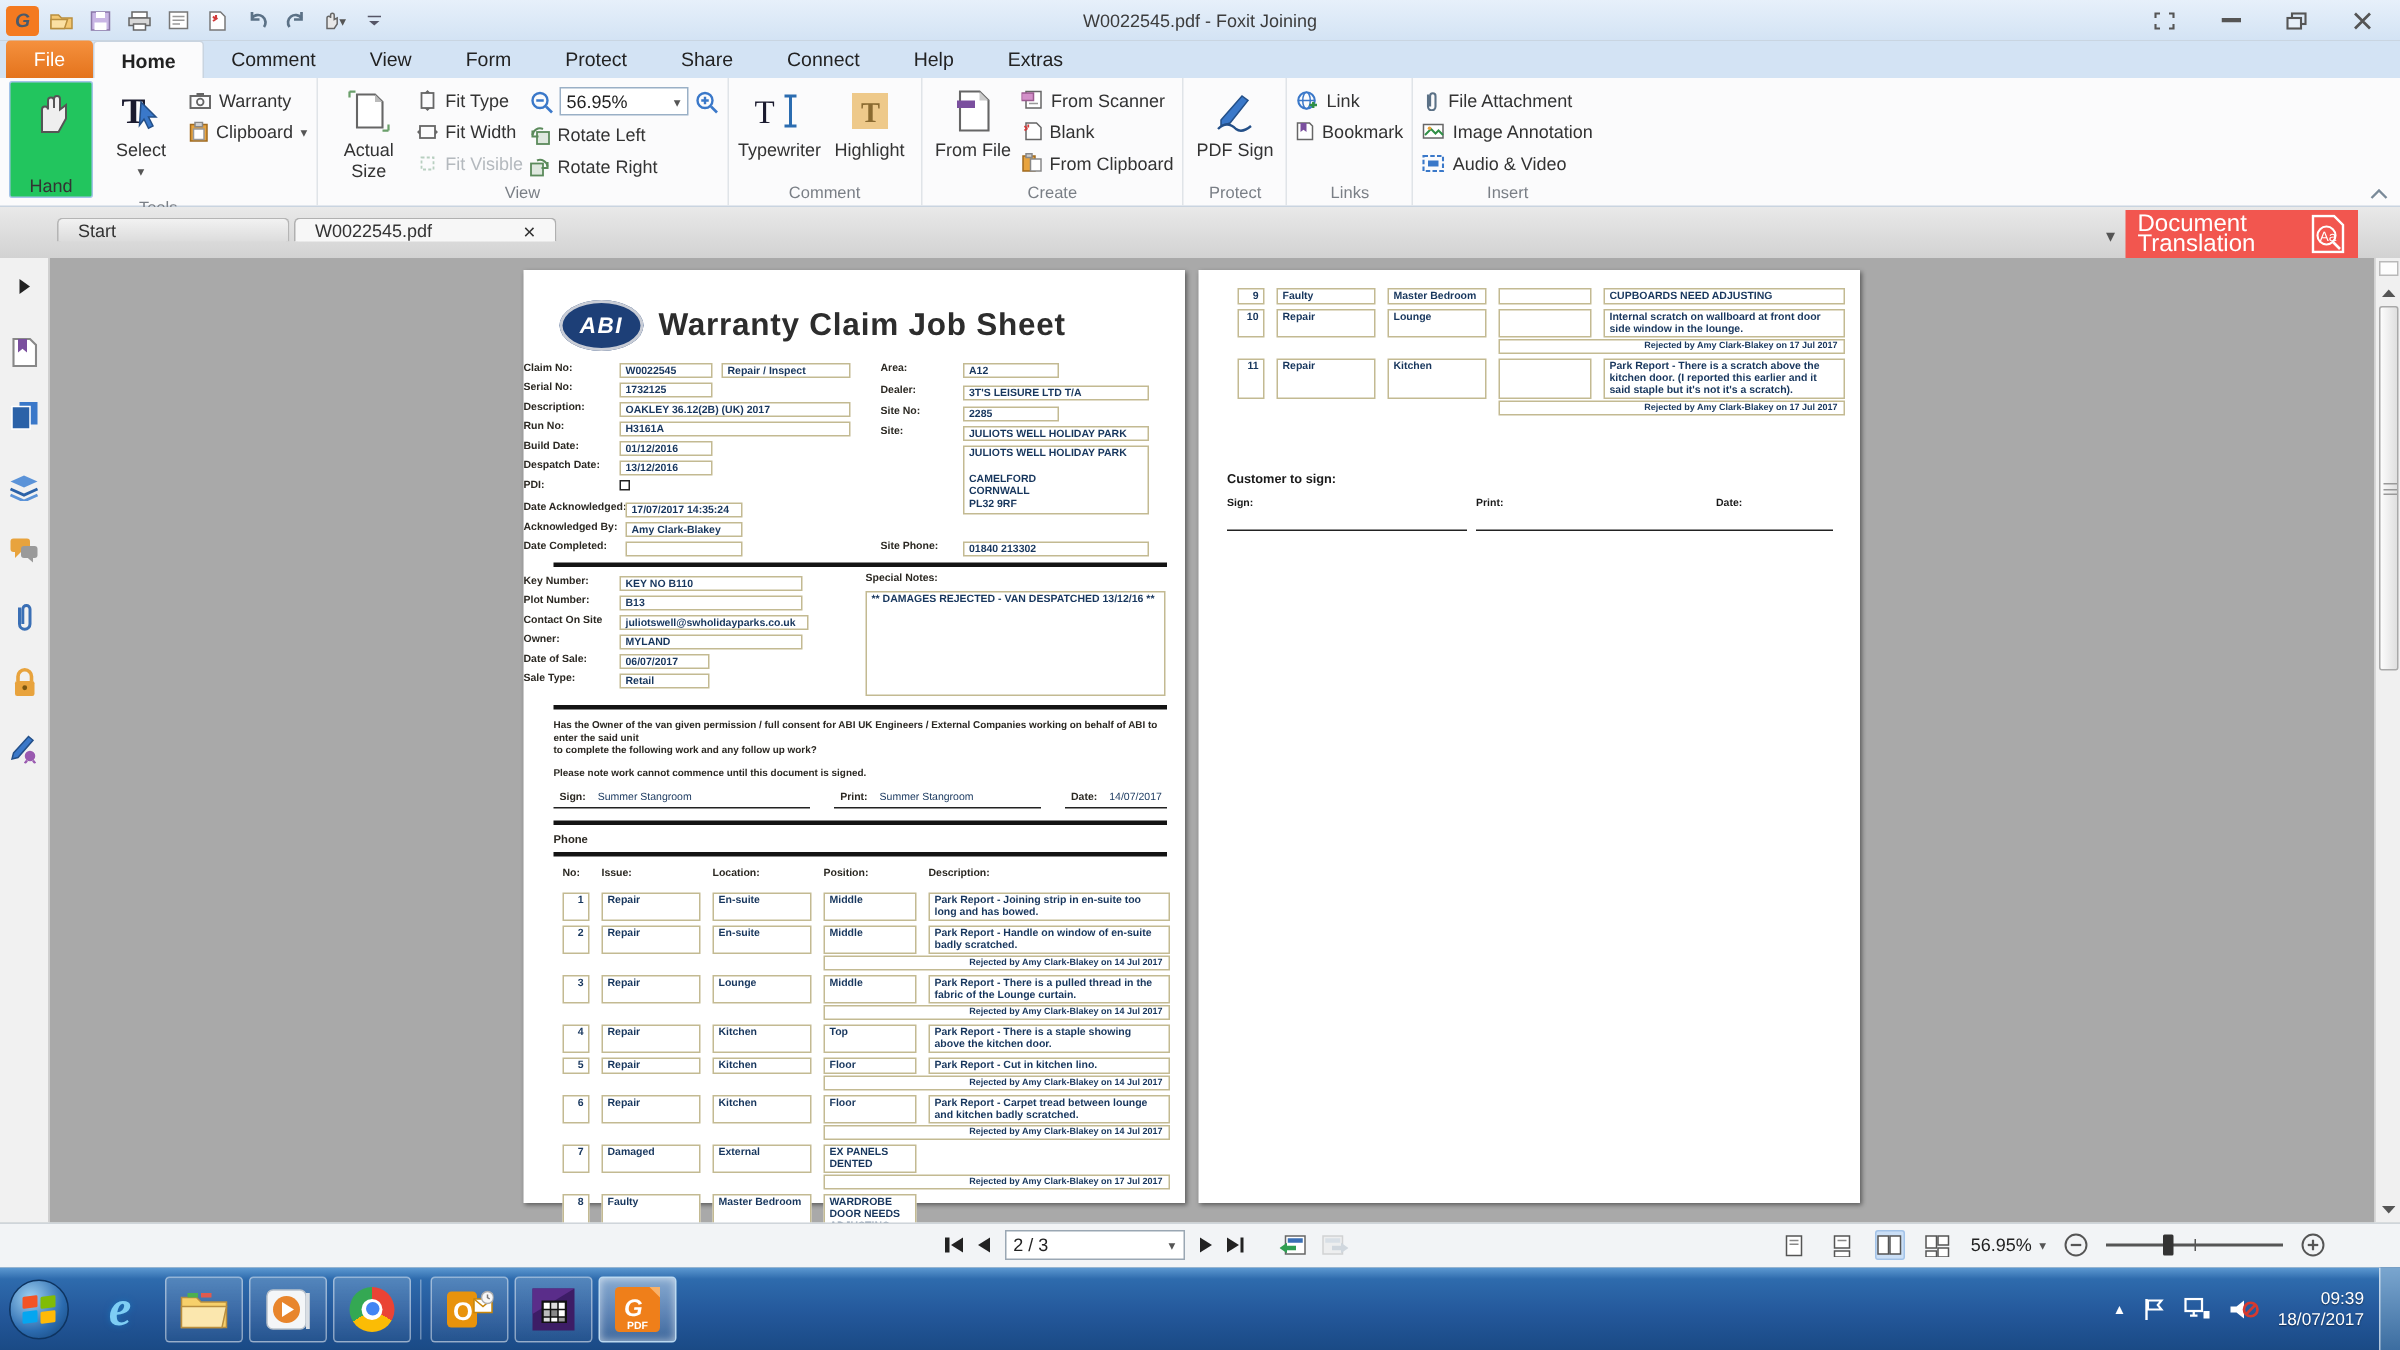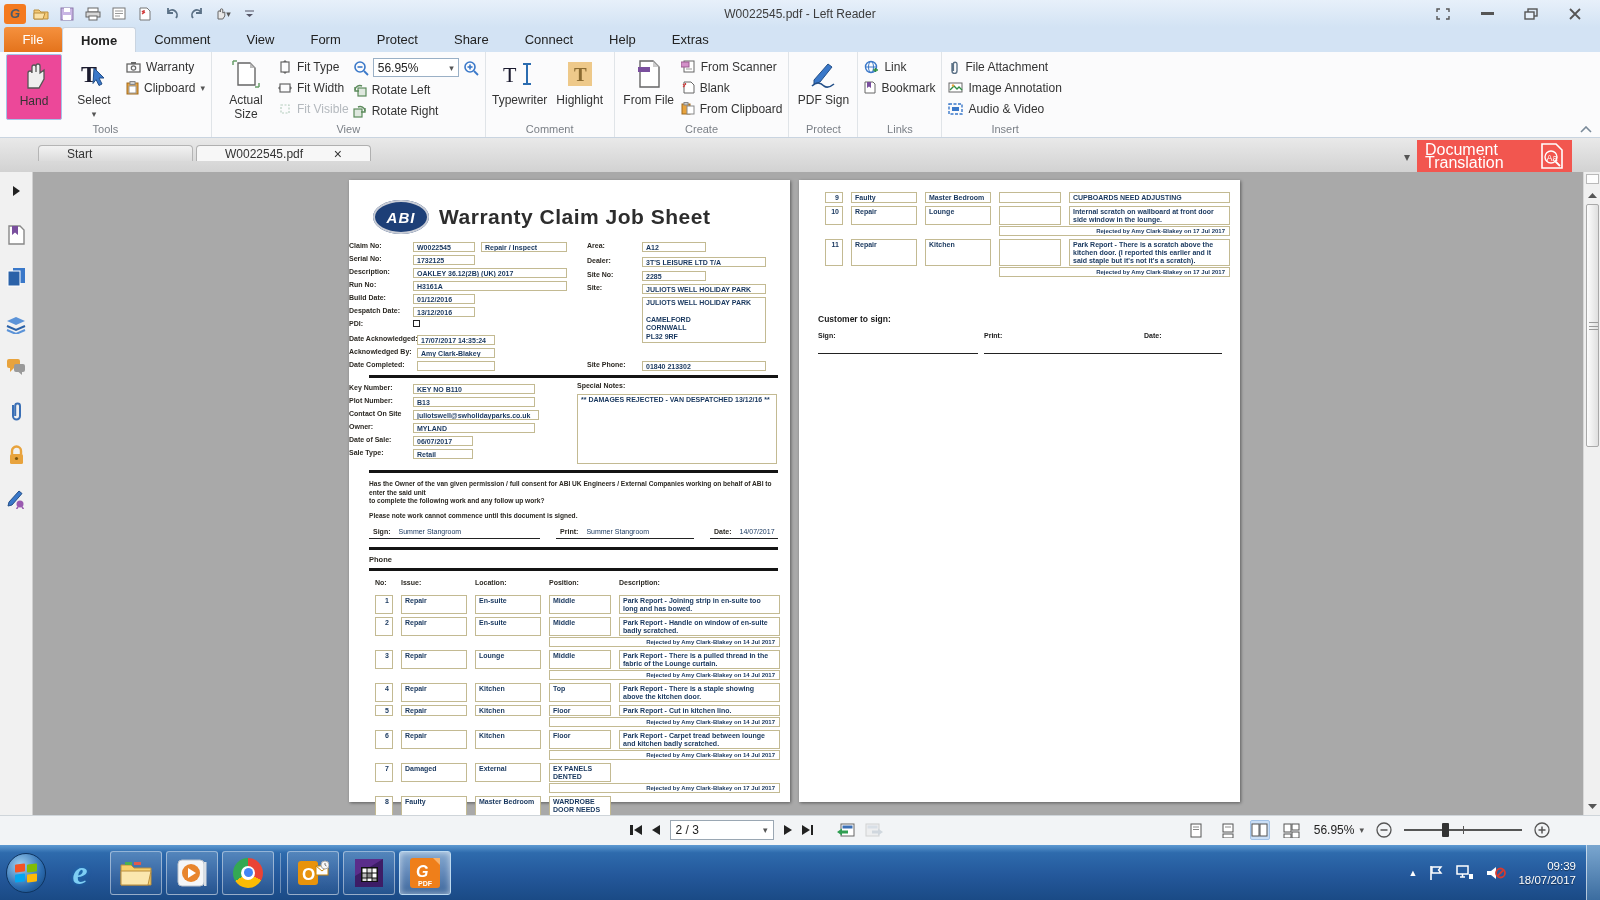--- a/index.html
+++ b/index.html
@@ -26,32 +26,32 @@
   .gray { color:#8a98a6; }
 
   
   .ribbon { position:absolute; left:0; top:52px; width:1600px; height:86px; background:#fbfbfc; border-bottom:1px solid #c9d4e0; display:flex; }
   .rgroup { display:flex; flex-direction:column; padding:2px 6px 0 6px; position:relative; }
   .rgroup + .rgroup { border-left:1px solid #e0e4e8; }
   .rbody { flex:1; display:flex; align-items:flex-start; gap:4px; }
   .rlabel { text-align:center; font-size:11px; color:#7a7f86; padding:1px 0 2px; }
   .rbtn-big { width:56px; min-height:66px; display:flex; flex-direction:column; align-items:center; padding-top:4px; border-radius:2px; font-size:12px; color:#333; text-align:center; line-height:14px; }
   .rbtn-big .bicon { height:32px; display:flex; align-items:center; justify-content:center; margin-bottom:3px; }
-  .rbtn-big.sel { background:#ec4899; border:1px solid #a3c3e8; }
+  .rbtn-big.sel { background:#22c55e; border:1px solid #a3c3e8;gap:23px; }
   .rcol { display:flex; flex-direction:column; gap:4px; padding-top:4px; }
   .rbtn-sm { display:flex; align-items:center; gap:5px; font-size:12px; color:#333; height:17px; white-space:nowrap; }
   .rbtn-sm.dis { color:#b4b9be; }
   .zoomrow { display:flex; align-items:center; gap:4px; }
   .zoombox { width:86px; height:19px; border:1px solid #9ab0c6; background:#fff; display:flex; align-items:center; font-size:12px; padding:0 4px; color:#222; justify-content:space-between; }
   .caret { font-size:9px; color:#555; }
   .collapse-btn { position:absolute; right:8px; bottom:4px; color:#7a8a99; }
 
   
   .doctabs { position:absolute; left:0; top:138px; width:1600px; height:34px; background:linear-gradient(#e9e9e9,#d2d2d2); }
-  .dtab { position:absolute; top:7px; height:16px; display:flex; align-items:center; font-size:12px; color:#333; padding:0 28px; }
+  .dtab { position:absolute; top:7px; height:16px; display:flex; align-items:center; font-size:12px; color:#333; padding:0 13px; }
   .dtab.start { left:38px; width:155px; border:1px solid #b5b5b5; border-bottom:none; background:linear-gradient(#f2f2f2,#dcdcdc); transform:skewX(0deg); border-radius:4px 4px 0 0; }
   .dtab.active { left:196px; width:175px; background:#f7f7f7; border:1px solid #b0b0b0; border-bottom:none; border-radius:4px 4px 0 0; justify-content:space-between; }
   .dd-caret-btn { position:absolute; right:190px; top:12px; }
   .translate-btn { position:absolute; right:28px; top:2px; width:155px; height:32px; background:#f2564f; color:#fff; display:flex; align-items:center; gap:8px; padding:0 8px; }
   .translate-btn .tlines { font-size:16px; line-height:13px; }
   .tr-icon { margin-left:auto; }
 
   
   .main { position:absolute; left:0; top:172px; width:1600px; height:643px; background:#a9a9a9; }
   .sidebar { position:absolute; left:0; top:0; width:33px; height:643px; background:#f1f1f1; border-right:1px solid #d0d0d0; display:flex; flex-direction:column; align-items:center; }
@@ -85,21 +85,21 @@
   .pc.no { text-align:right; }
   .pc.desc { white-space:normal; line-height:8px; }
   .rejbar { grid-column:4/6; margin-top:1px; border:1px solid #c3ba92; font-size:6px; font-weight:bold; color:#17365d; text-align:right; padding:0 4px; min-height:8px; line-height:8px; }
   .cust-head { font-weight:bold; font-size:8.5px; color:#1a1a1a; }
   .cust-seg { font-size:7px; font-weight:bold; color:#1a1a1a; }
   .cust-line { border-bottom:1.6px solid #222; margin-top:14px; }
 
   
   .statusbar { position:absolute; left:0; top:815px; width:1600px; height:30px; background:#f2f4f6; border-top:1px solid #cfd5da; }
   .navcluster { position:absolute; left:630px; top:4px; display:flex; align-items:center; gap:10px; }
-  .pagebox { width:104px; height:20px; background:#fff; border:1px solid #9aa7b3; font-size:12px; display:flex; align-items:center; justify-content:space-between; padding:0 5px; color:#222; }
+  .pagebox { width:120px; height:20px; background:#fff; border:1px solid #9aa7b3; font-size:12px; display:flex; align-items:center; justify-content:space-between; padding:0 5px; color:#222; }
   .tri { width:0; height:0; display:inline-block; }
   .tri.left  { border-top:5px solid transparent; border-bottom:5px solid transparent; border-right:8px solid #222; }
   .tri.right { border-top:5px solid transparent; border-bottom:5px solid transparent; border-left:8px solid #222; }
   .bar { display:inline-block; width:2.5px; height:10px; background:#222; }
   .navbtn { display:flex; align-items:center; gap:1px; }
   .rightcluster { position:absolute; right:50px; top:4px; display:flex; align-items:center; gap:12px; }
   .vmode { width:20px; height:20px; display:flex; align-items:center; justify-content:center; border-radius:2px; }
   .vmode.sel { background:#cbdff6; border:1px solid #a3c3e8; }
   .zoomlabel { font-size:12px; color:#222; display:flex; gap:5px; align-items:center; }
   .slider { width:118px; height:2px; background:#555; position:relative; }
@@ -181,21 +181,21 @@
         </svg>
         <span class="caret">▾</span>
       </span>
     <span class="qbtn">
         <svg width="9" height="9">
           <line x1="0" y1="2" x2="9" y2="2" stroke="#556"></line>
           <path d="M1 5 l3.5 3 L8 5z" fill="#556"></path>
         </svg>
       </span>
   </div>
-  <div class="win-title">W0022545.pdf - Left Reader</div>
+  <div class="win-title">W0022545.pdf - Foxit Joining</div>
   <div class="winbtns">
     <span class="wb">
         <svg width="14" height="12">
           <path d="M1 4 V1 h3 M10 1 h3 v3 M13 8 v3 h-3 M4 11 H1 V8" fill="none" stroke="#555" stroke-width="1.4"></path>
         </svg>
       </span>
     <span class="wb">
         <svg width="13" height="3">
           <rect width="13" height="3" fill="#555"></rect>
         </svg>

